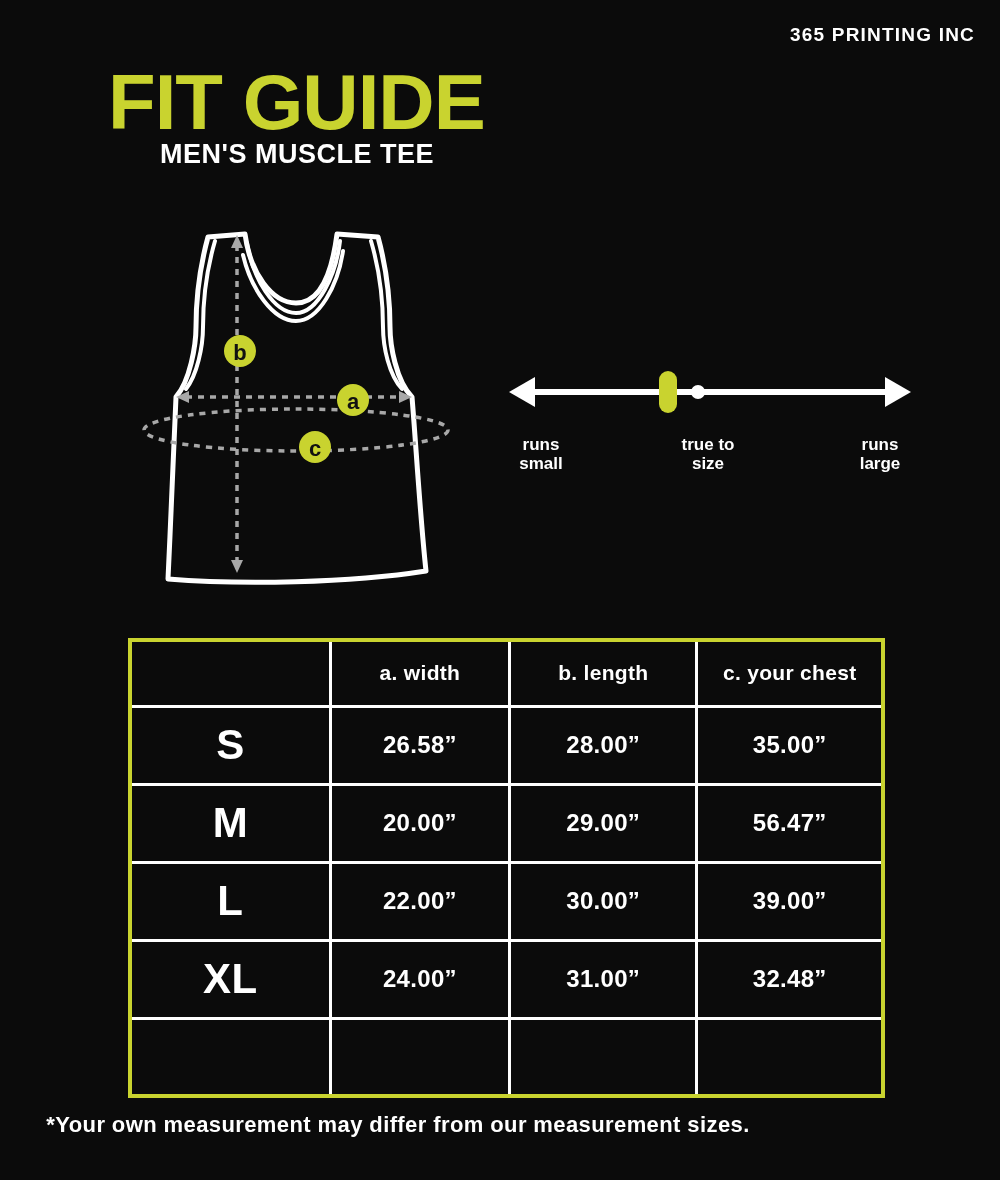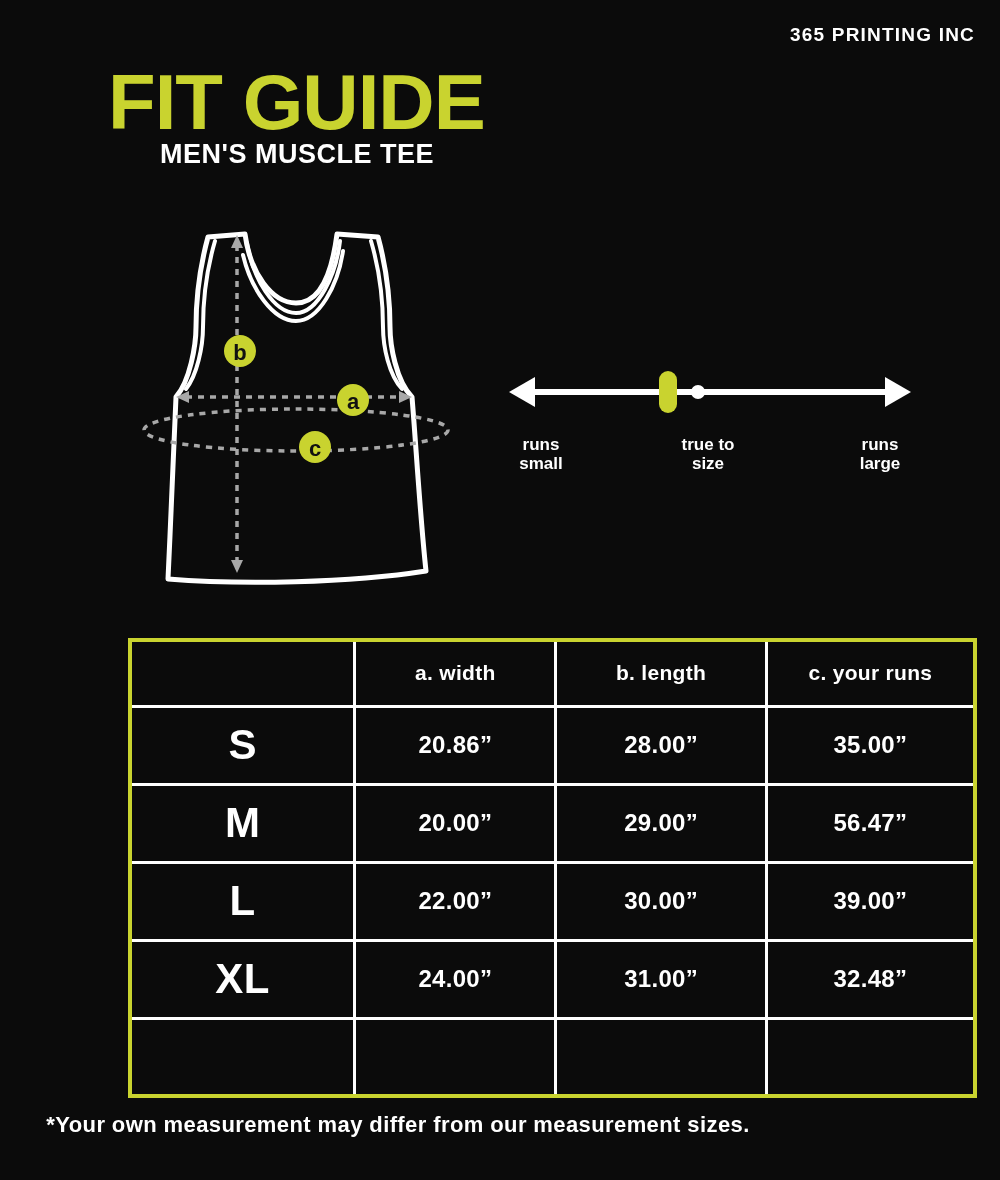--- a/index.html
+++ b/index.html
@@ -36,21 +36,21 @@
   .scale-svg{position:absolute;left:505px;top:368px;}
   .scale-label{
     position:absolute;top:436px;width:120px;
     font-size:17px;font-weight:bold;line-height:1.1;
     text-align:center;white-space:pre-line;color:var(--txt);
   }
   .scale-label.small{left:481px;}
   .scale-label.true{left:648px;}
   .scale-label.large{left:820px;}
   .size-table{
-    position:absolute;left:128px;top:638px;width:849px;height:460px;
+    position:absolute;left:128px;top:638px;width:757px;height:460px;
     border-collapse:collapse;table-layout:fixed;
     border:4px solid var(--accent);
   }
   .size-table th,.size-table td{
     border:3px solid #ffffff;
     text-align:center;vertical-align:middle;
     color:var(--txt);font-weight:bold;padding:0;
   }
   .size-table col.c-size{width:26.6%;}
   .size-table col.c-w{width:23.8%;}
@@ -152,27 +152,27 @@
       <col class="c-size">
       <col class="c-w">
       <col class="c-l">
       <col class="c-c">
     </colgroup>
   <thead>
     <tr>
       <th></th>
       <th>a. width</th>
       <th>b. length</th>
-      <th>c. your runs</th>
+      <th>c. your chest</th>
     </tr>
   </thead>
   <tbody>
     <tr>
       <td class="size-cell">S</td>
-      <td class="val-cell">20.86”</td>
+      <td class="val-cell">26.58”</td>
       <td class="val-cell">28.00”</td>
       <td class="val-cell">35.00”</td>
     </tr>
     <tr>
       <td class="size-cell">M</td>
       <td class="val-cell">20.00”</td>
       <td class="val-cell">29.00”</td>
       <td class="val-cell">56.47”</td>
     </tr>
     <tr>

